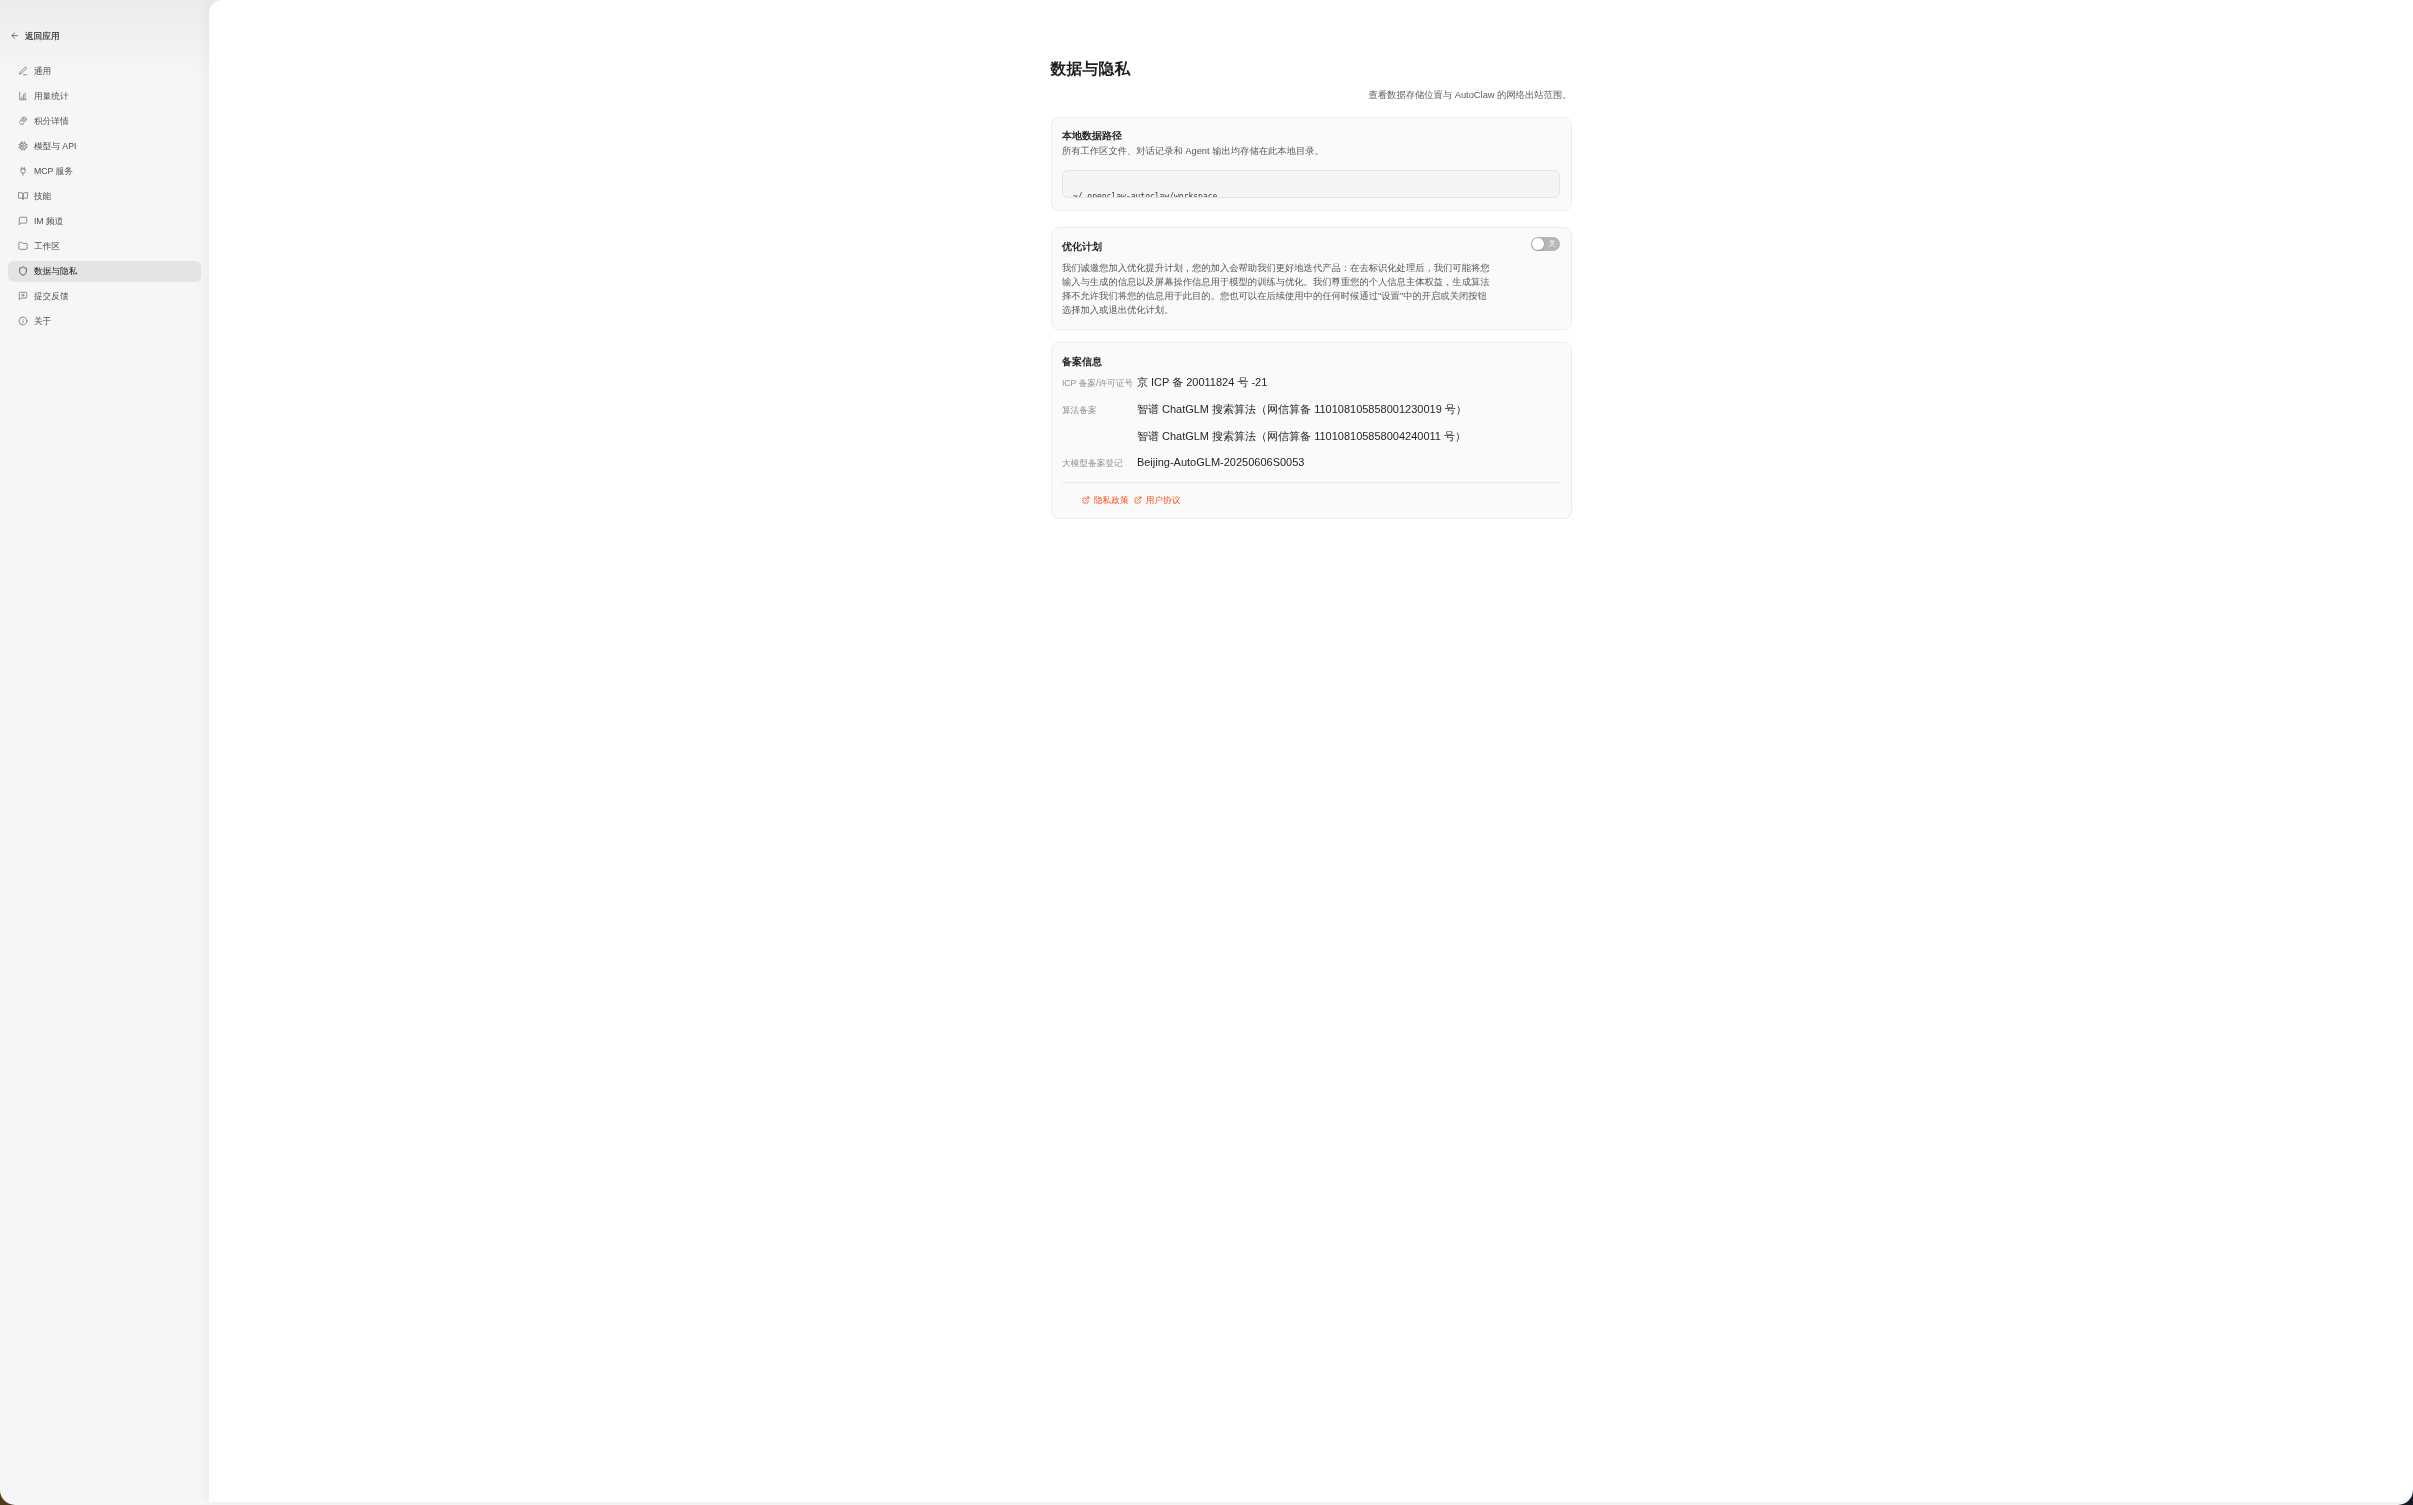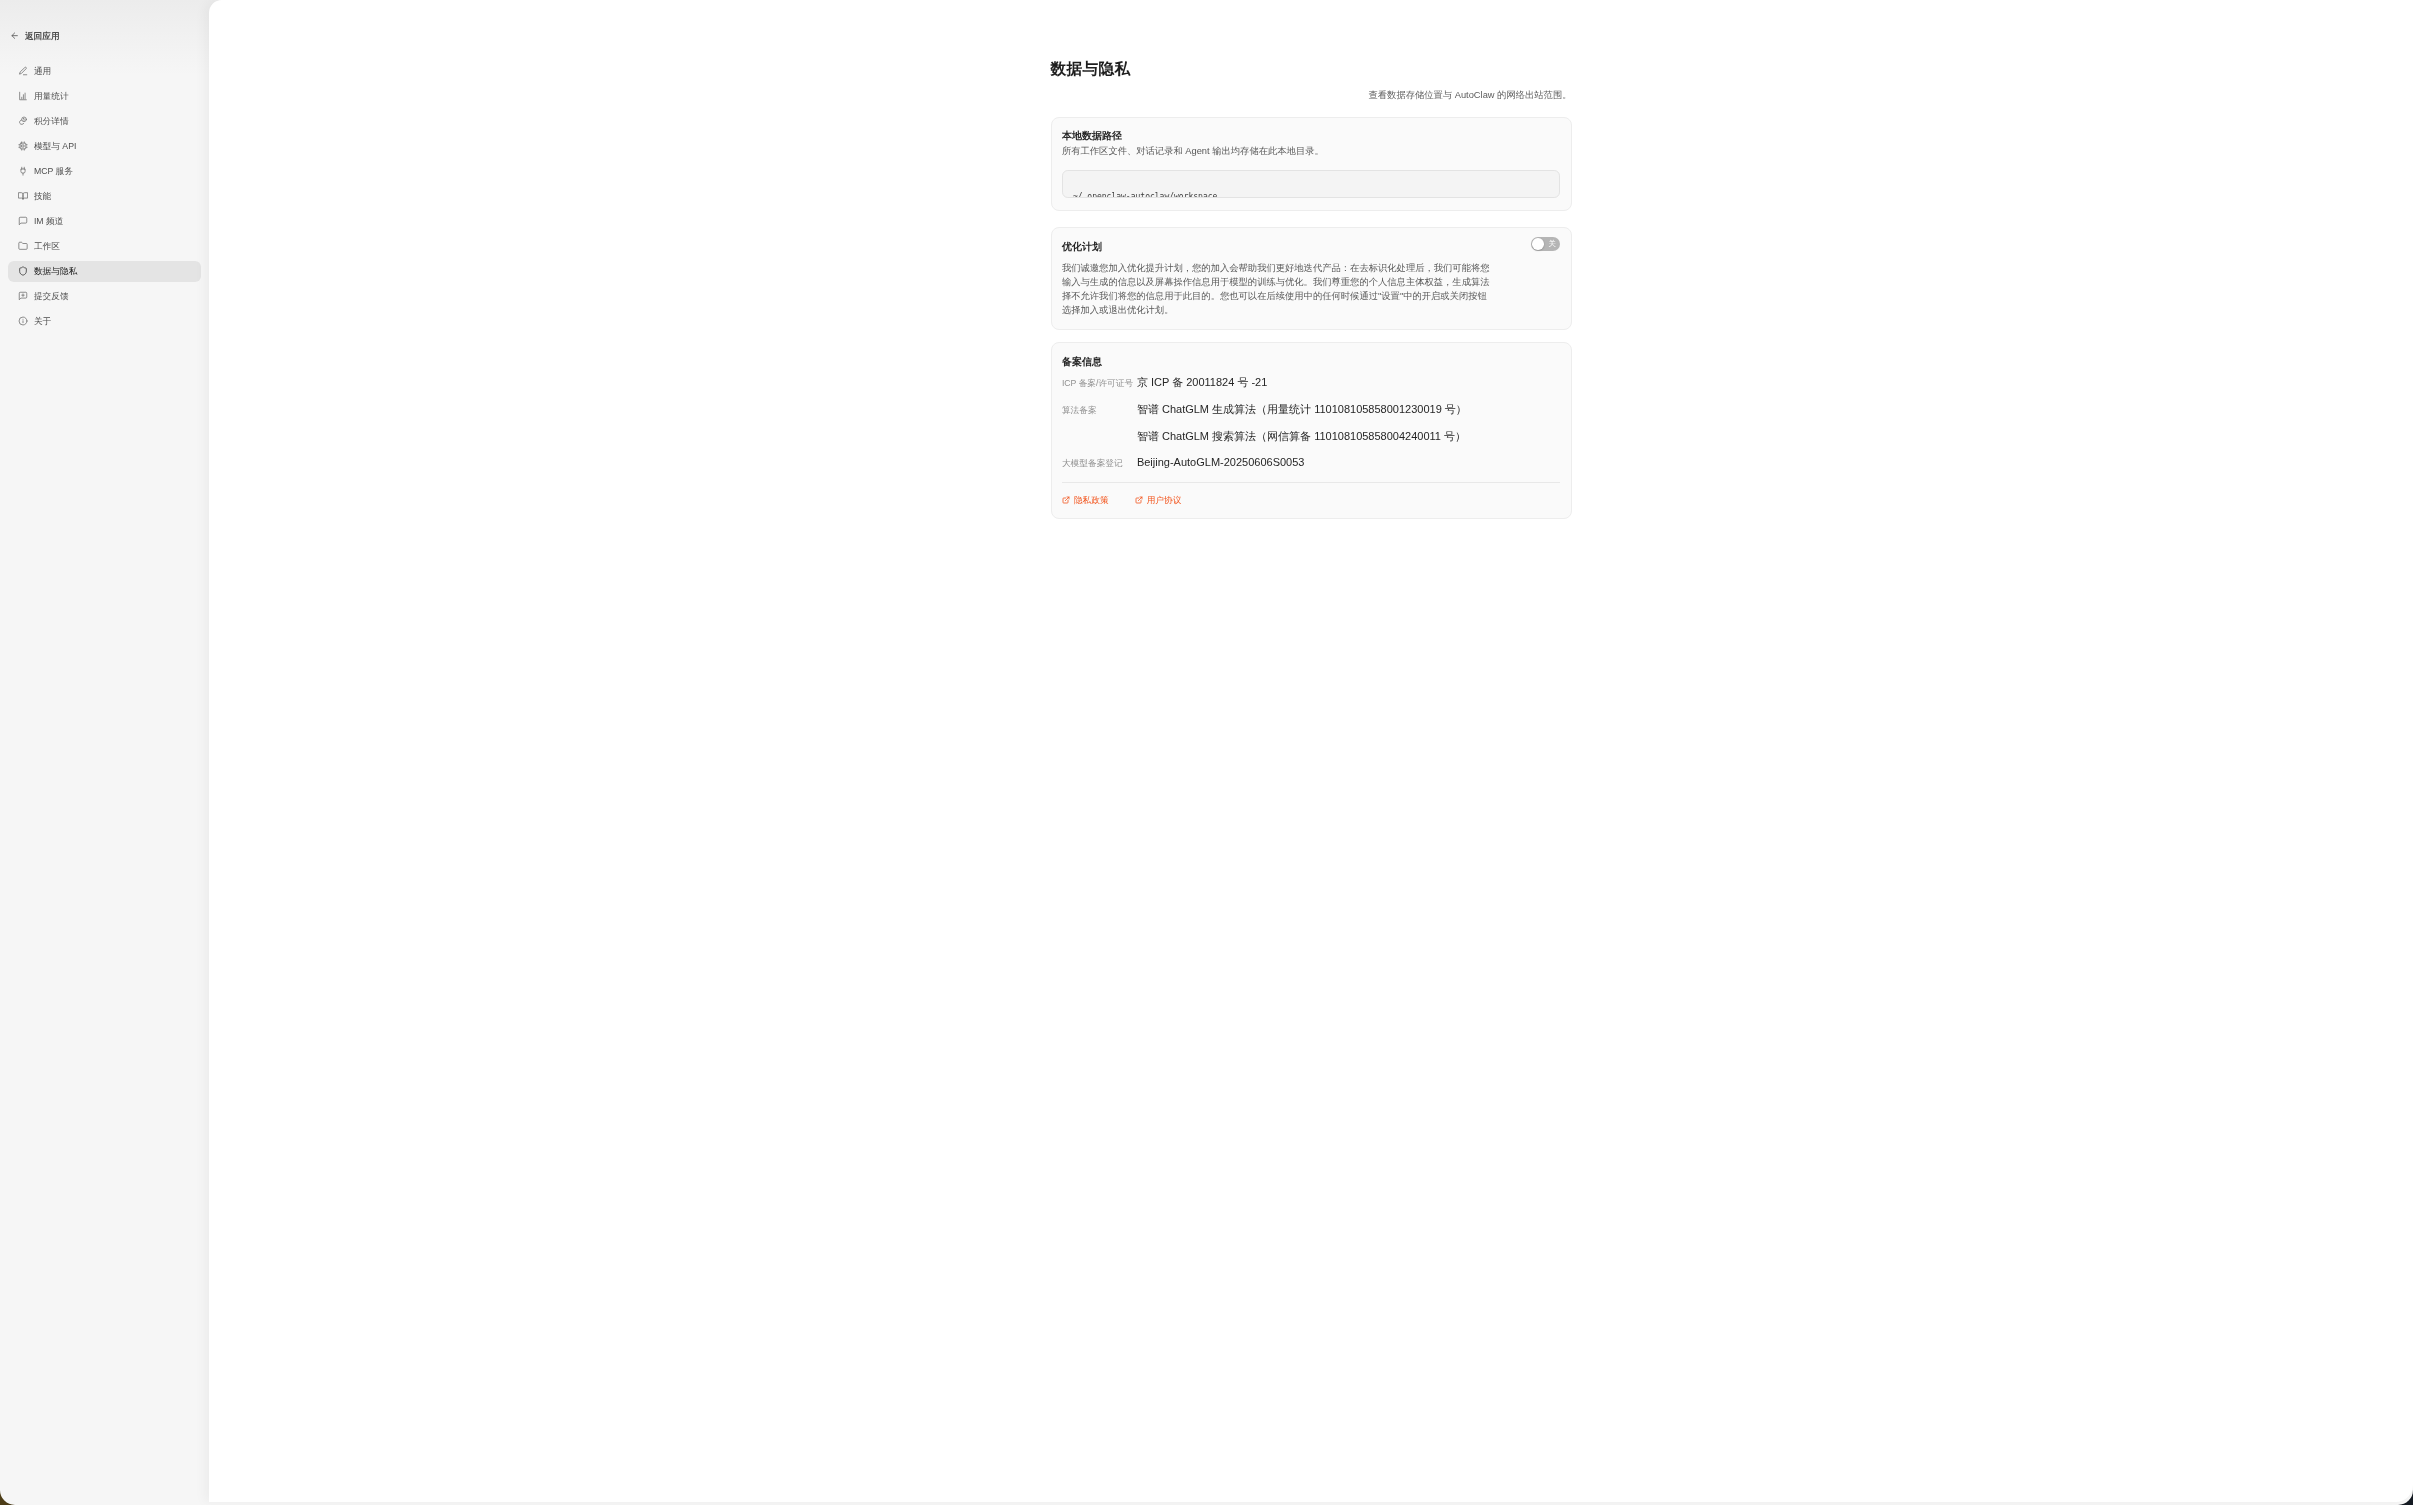--- a/index.html
+++ b/index.html
@@ -76,21 +76,21 @@
     color: #ffffff; font-size: 7.5px; line-height: 1;
   }
   .filing-rows {
     margin-top: 6px;
     display: grid; grid-template-columns: 75px 1fr;
     row-gap: 12px; align-items: baseline;
   }
   .filing-label { font-size: 8.7px; color: #909090; }
   .filing-value { font-size: 11px; color: #262626; }
   .divider { margin-top: 11.6px; border-top: 0.6px solid #e8e8e8; }
-  .links-row { margin-top: 12px; display: flex; align-items: center; gap: 26px; }
+  .links-row { margin-top: 12px; display: flex; align-items: center; gap: 5px; margin-left: 20px; }
   .ext-link {
     display: flex; align-items: center; gap: 4px;
     color: #F3541C; font-size: 8.7px; cursor: pointer; text-decoration: none;
   }
   .ext-link svg { stroke: #F3541C; }
 </style>
 </head>
 <body>
 
 <div class="app">
@@ -239,21 +239,21 @@
       </div>
 
       <div class="card card-3">
         <div class="card-title">备案信息</div>
 
         <div class="filing-rows">
           <div class="filing-label">ICP 备案/许可证号</div>
           <div class="filing-value">京 ICP 备 20011824 号 -21</div>
 
           <div class="filing-label">算法备案</div>
-          <div class="filing-value">智谱 ChatGLM 生成算法（用量统计 110108105858001230019 号）</div>
+          <div class="filing-value">智谱 ChatGLM 搜索算法（网信算备 110108105858001230019 号）</div>
 
           <div class="filing-label"></div>
           <div class="filing-value">智谱 ChatGLM 搜索算法（网信算备 110108105858004240011 号）</div>
 
           <div class="filing-label">大模型备案登记</div>
           <div class="filing-value">Beijing-AutoGLM-20250606S0053</div>
         </div>
 
         <div class="divider"></div>
 

